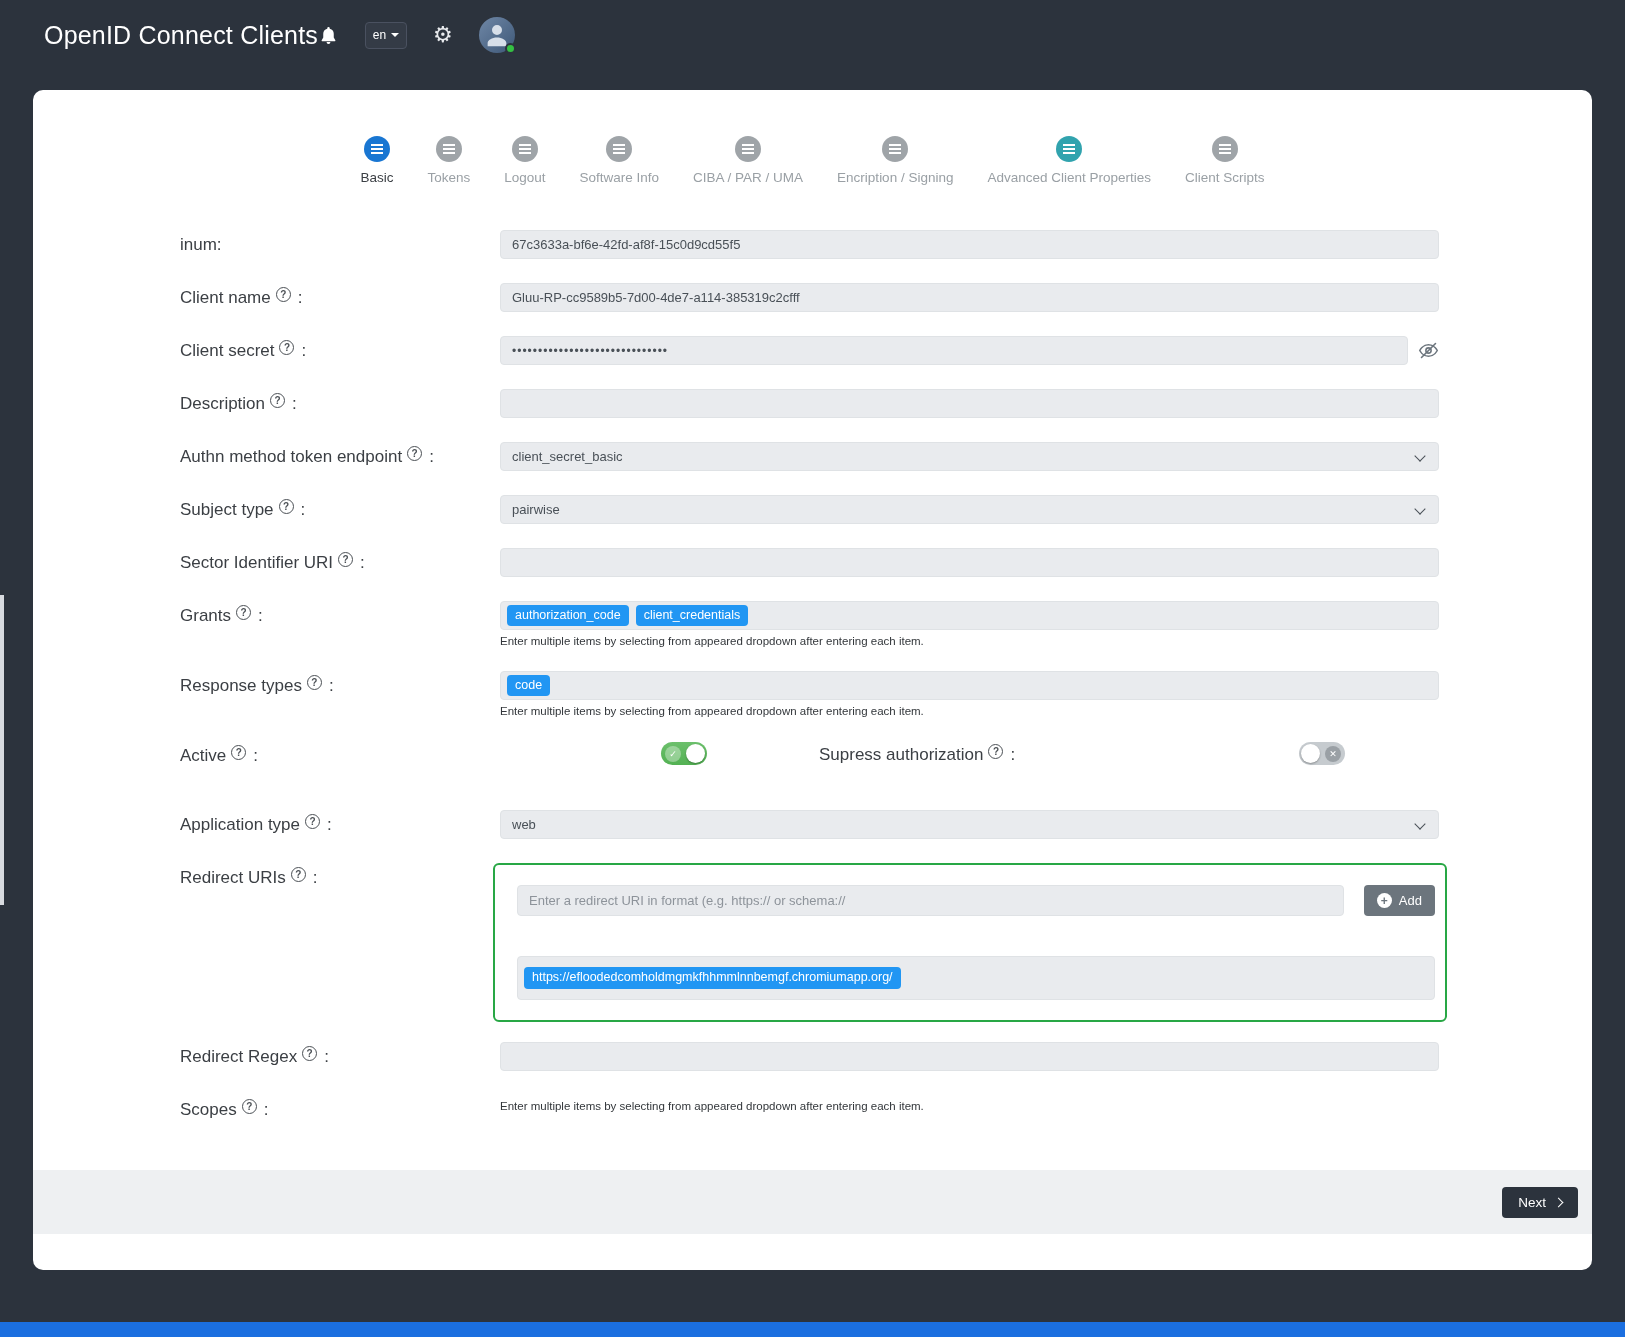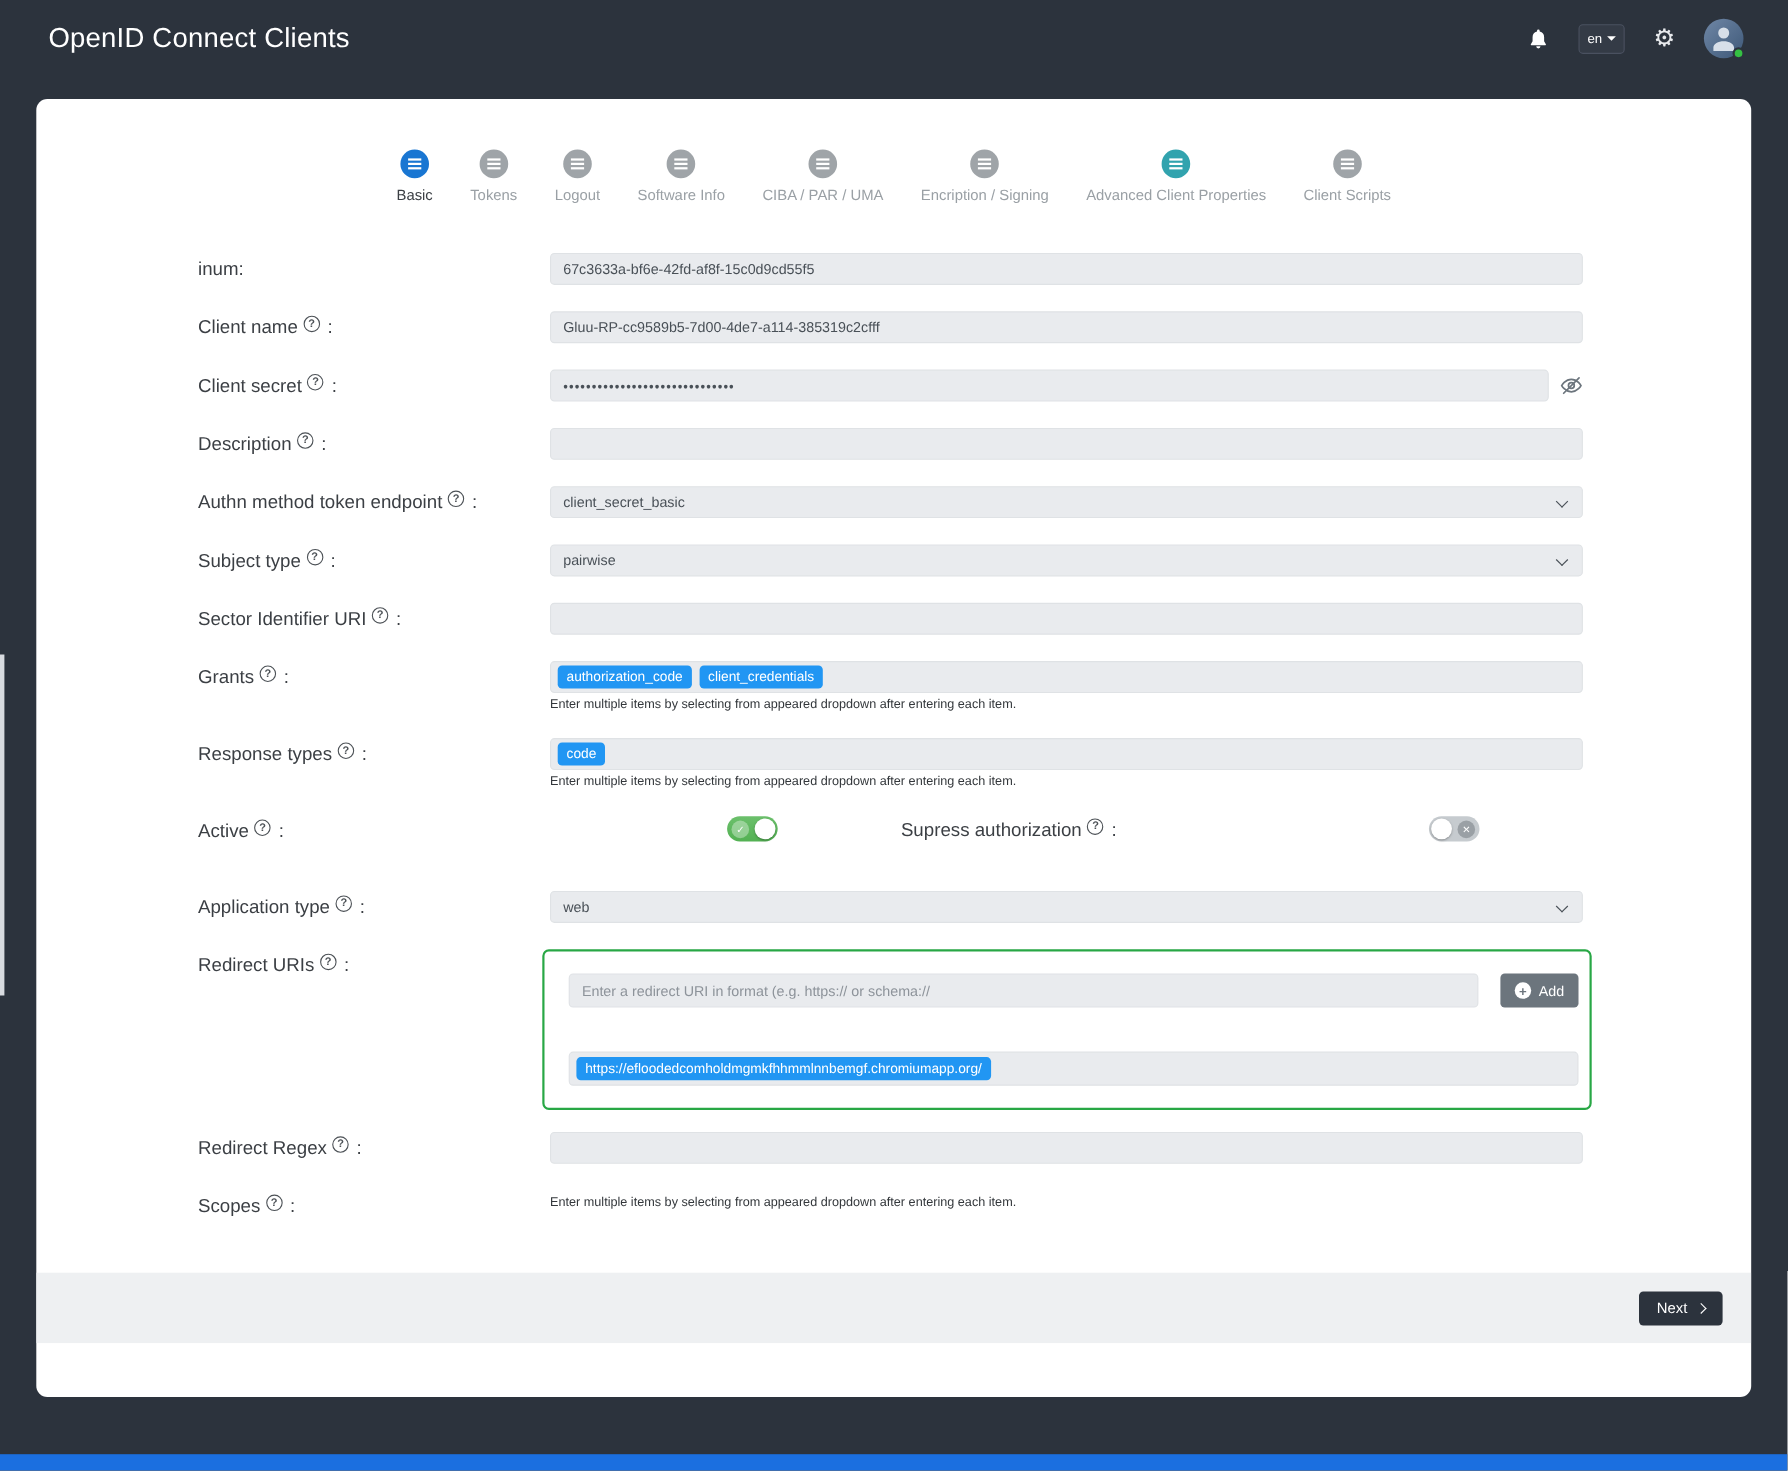--- a/index.html
+++ b/index.html
@@ -9,21 +9,20 @@
     background: #2c333d;
     position: relative;
     overflow: hidden;
   }
 
   
   .topbar {
     height: 70px;
     display: flex;
     align-items: center;
-    justify-content: space-between;
     padding: 0 40px 0 44px;
   }
   .topbar h1 {
     color: #ffffff;
     font-size: 25px;
     font-weight: 500;
     letter-spacing: .2px;
   }
   .topbar-right { display: flex; align-items: center; gap: 26px; }
   .bell { display: inline-flex; cursor: pointer; }
@@ -216,30 +215,30 @@
     font-family: "Liberation Sans", sans-serif;
   }
   .plus-icon {
     width: 15px; height: 15px; border-radius: 50%;
     background: #fff; color: #6c757d;
     display: inline-flex; align-items: center; justify-content: center;
     font-size: 12px; font-weight: bold; line-height: 1;
   }
   .plus-icon::before { content: "+"; }
   .redirect-row2 { margin-top: 22px; }
-  .redirect-row2 .chip-box { height: 31px; margin-top: 40px; }
+  .redirect-row2 .chip-box { height: 44px; margin-top: 40px; }
   .row-redirect { margin-bottom: 20px; }
 
   
   .card-footer {
     margin-top: 50px;
     height: 64px;
     background: #eef0f2;
     display: flex; align-items: center; justify-content: flex-end;
-    padding-right: 26px;
+    padding-right: 14px;
   }
   .next-btn {
     background: #2c333d; border: none; border-radius: 4px;
     color: #fff; font-size: 13.5px;
     height: 31px; padding: 0 16px;
     display: inline-flex; align-items: center; gap: 9px;
     cursor: pointer;
     font-family: "Liberation Sans", sans-serif;
   }
   .next-btn .chev {

